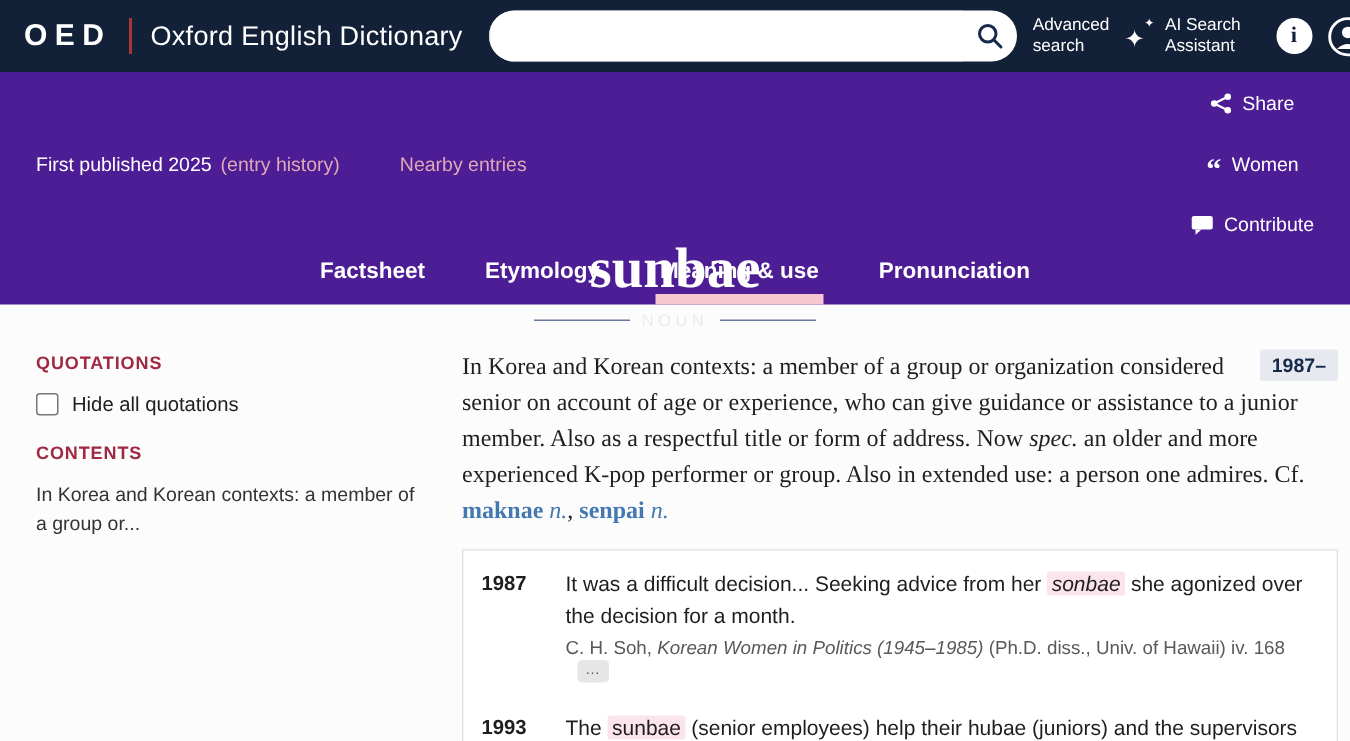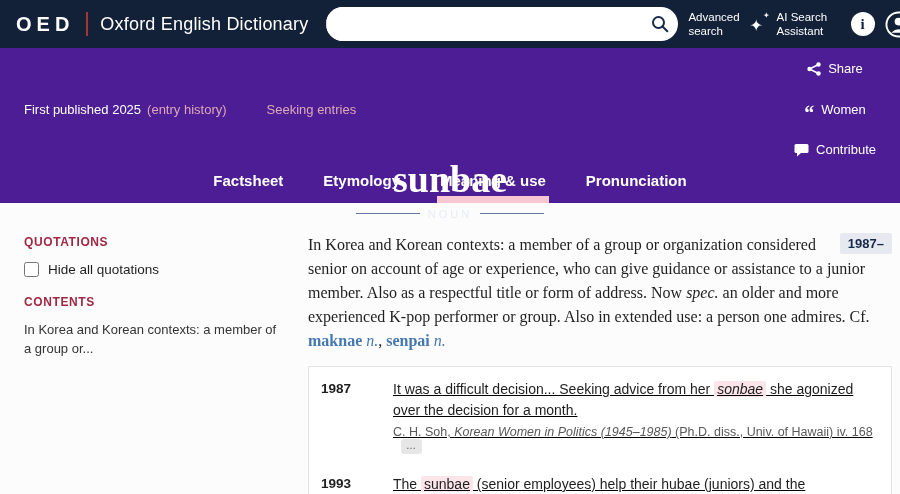--- a/index.html
+++ b/index.html
@@ -81,23 +81,23 @@
   .main { flex:1; padding:30px 8px 0 8px; }
   .date-badge { float:right; background:#e6e9ef; color:#16294b; font-weight:bold;
                 font-size:13px; padding:3px 8px; margin-left:14px; border-radius:2px; }
   .definition { font-family:"Liberation Serif", serif; font-size:16px; color:#1f1f1f;
                 line-height:1.5; }
   .italic { font-style:italic; }
   .def-link { color:#4478b0; font-weight:bold; cursor:pointer; }
   .def-link-pos { color:#4478b0; font-style:italic; cursor:pointer; }
 
   .quotes-box { margin-top:13px; border:1px solid #e4e4e8; background:#fff; }
-  .quote-row { display:flex; gap:32px; padding:12px 16px 8px 12px; }
+  .quote-row { display:flex; gap:16px; padding:12px 16px 8px 12px; }
   .q-year { width:40px; flex-shrink:0; font-weight:bold; font-size:13.5px; color:#1e1e1e; padding-top:2px; }
-  .q-body { flex:1;text-decoration:underline; }
+  .q-body { flex:1; }
   .q-text { font-size:14px; color:#1e1e1e; line-height:1.5; }
   .q-term { background:#fbe5ea; border-radius:2px; padding:0 3px; }
   .q-cite { margin-top:4px; font-size:12.5px; color:#595959; }
   .more-btn { display:inline-block; background:#e6e6e6; color:#555; border:none;
               border-radius:3px; font-size:10px; letter-spacing:1px; padding:1px 5px 3px;
               margin-left:8px; vertical-align:1px; cursor:pointer; }
 </style>
 </head>
 <body>
 
@@ -138,21 +138,21 @@
     <circle cx="14" cy="11" r="4" fill="#fff"></circle>
     <path d="M6.5 22.5 Q14 15.5 21.5 22.5" fill="#fff"></path>
   </svg>
 </header>
 
 <section class="banner">
   <div class="meta-row">
     <div class="meta-left">
       <span>First published 2025</span>
       <span class="pink-link">(entry history)</span>
-      <span class="pink-link nearby">Seeking entries</span>
+      <span class="pink-link nearby">Nearby entries</span>
     </div>
     <div class="meta-right">
       <span class="action">
         <svg width="14" height="14" viewBox="0 0 14 14">
           <circle cx="11.5" cy="2.5" r="2.2" fill="#fff"></circle>
           <circle cx="2.5" cy="7" r="2.2" fill="#fff"></circle>
           <circle cx="11.5" cy="11.5" r="2.2" fill="#fff"></circle>
           <line x1="2.5" y1="7" x2="11.5" y2="2.5" stroke="#fff" stroke-width="1.4"></line>
           <line x1="2.5" y1="7" x2="11.5" y2="11.5" stroke="#fff" stroke-width="1.4"></line>
         </svg>

